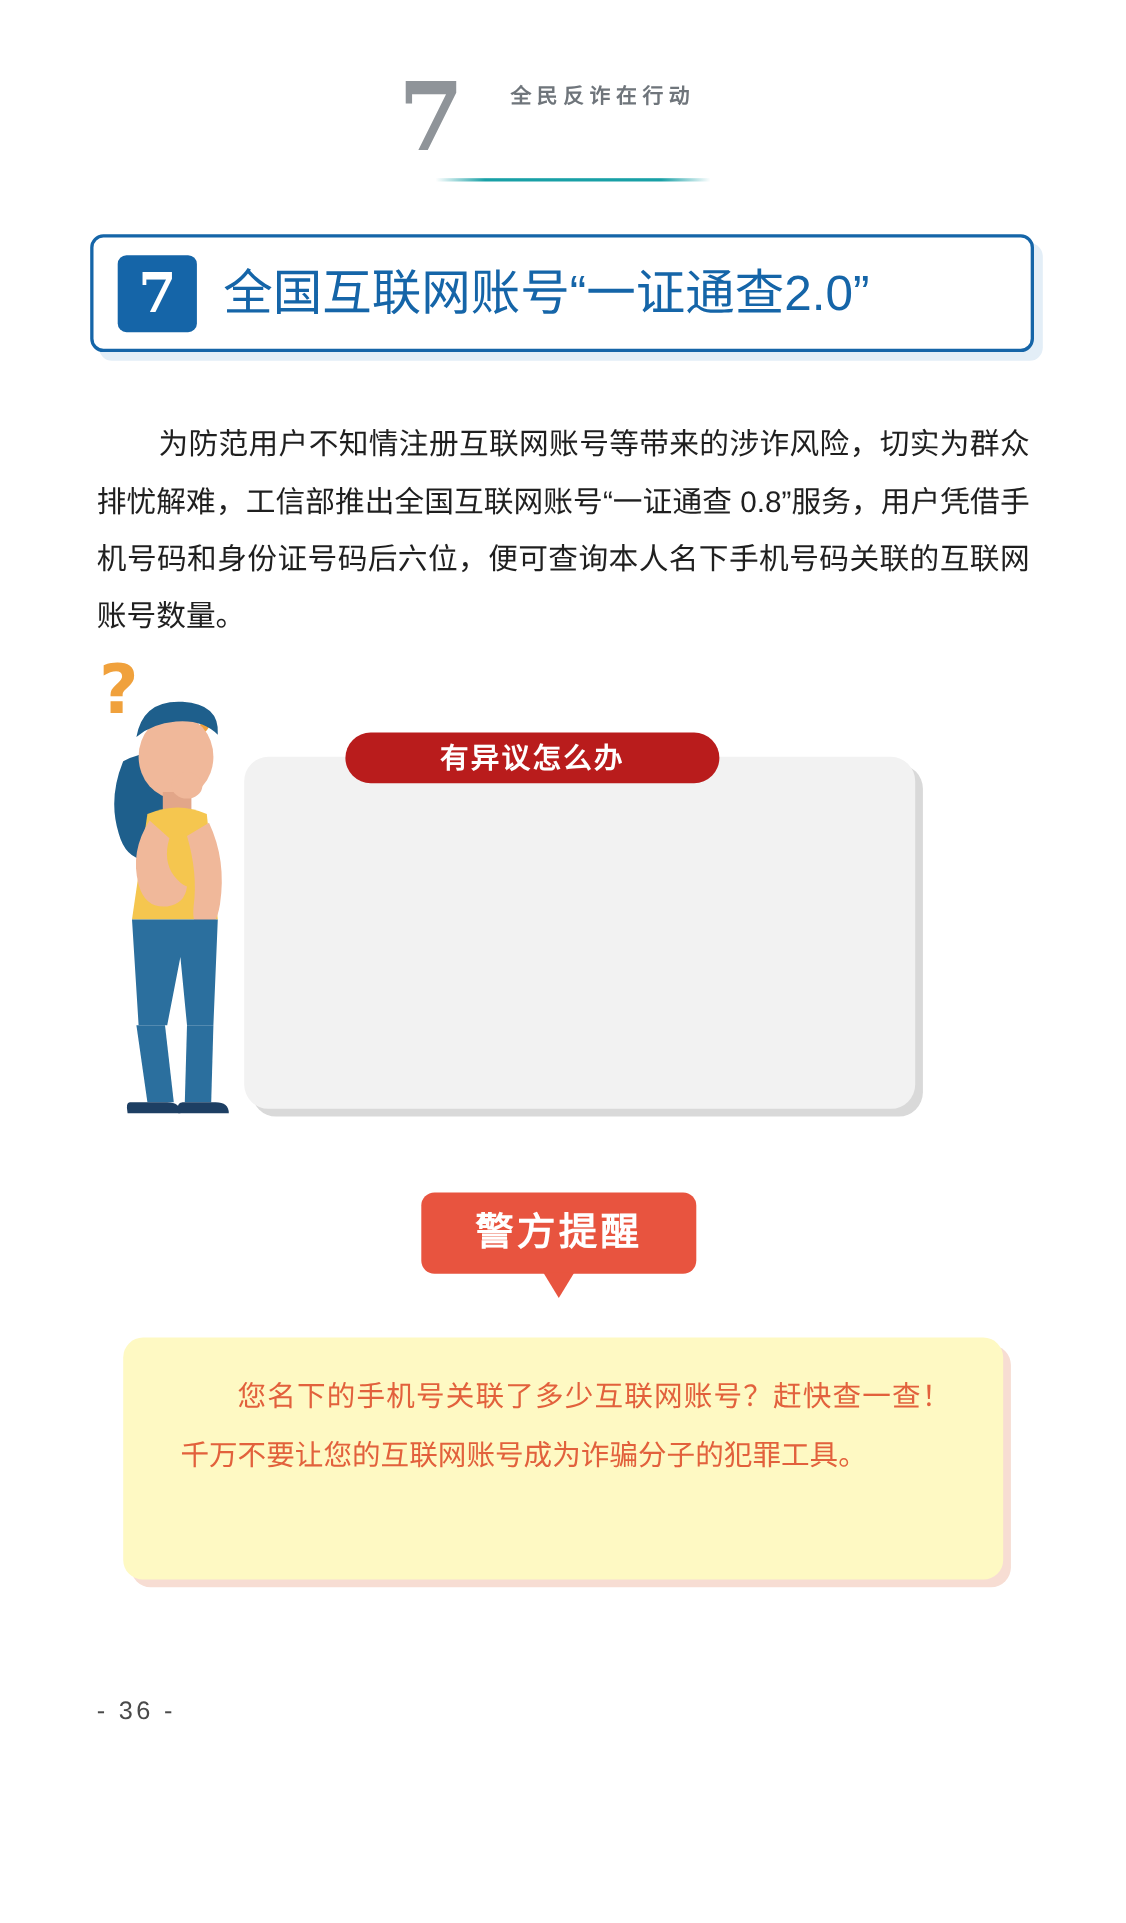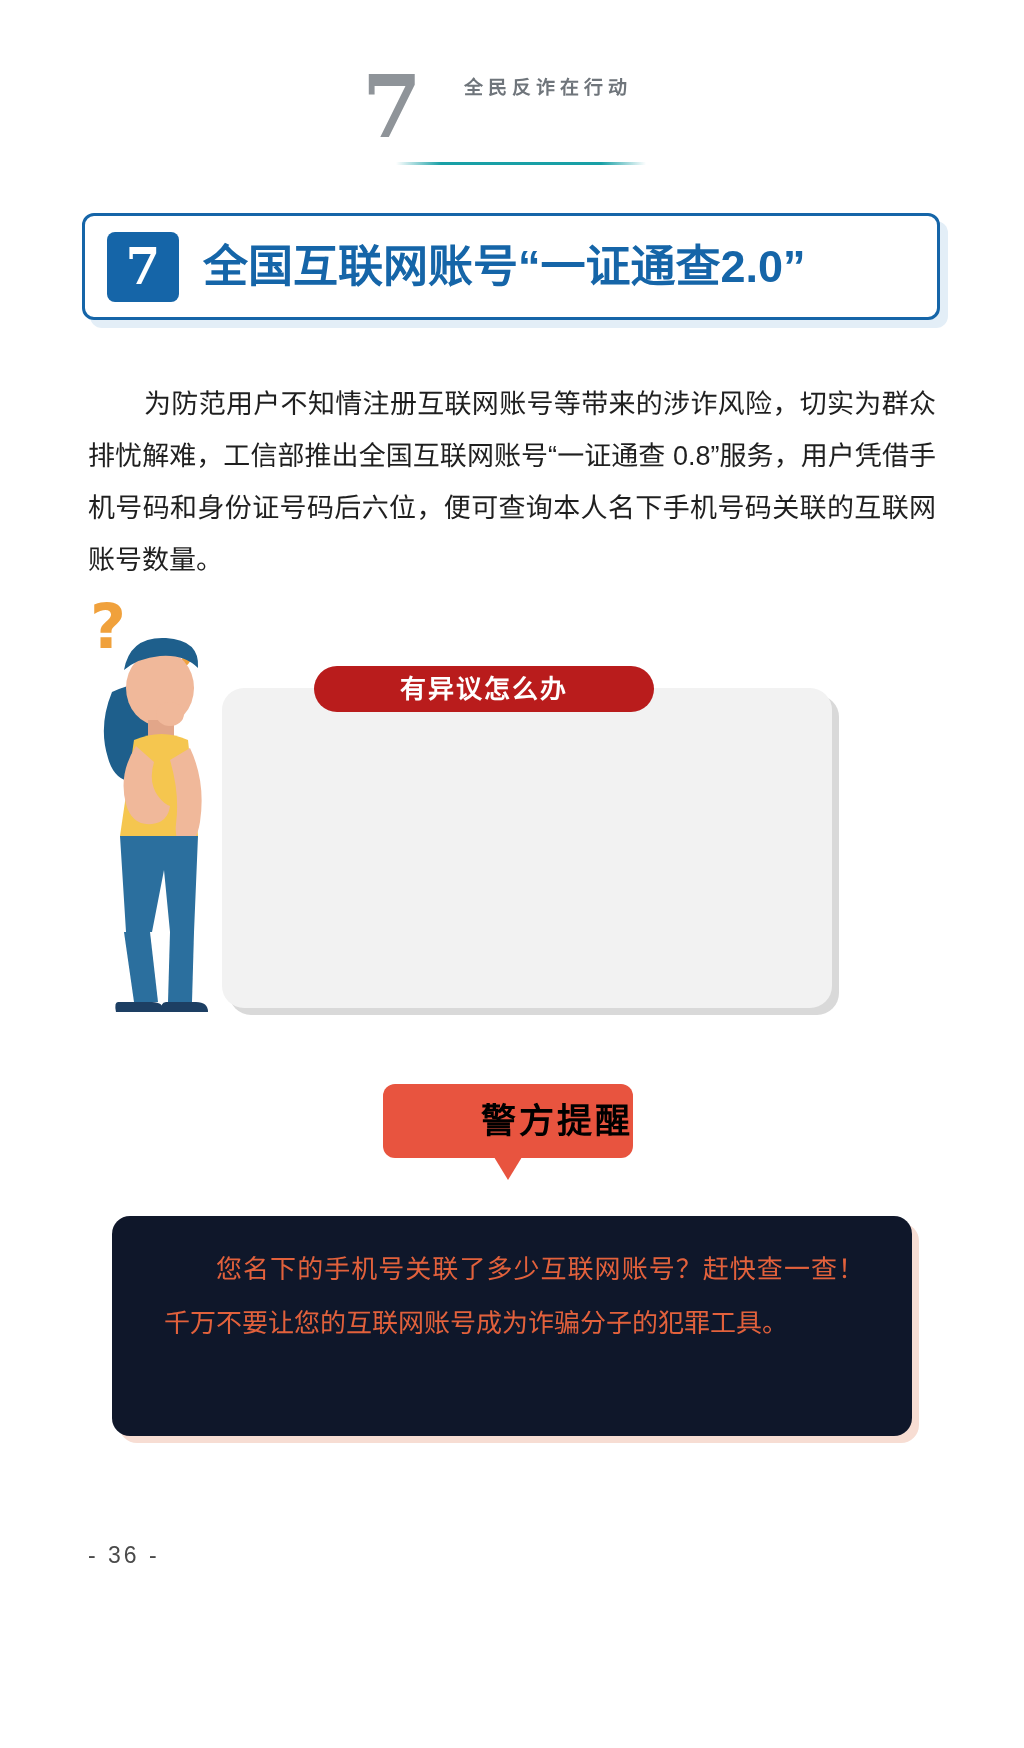--- a/index.html
+++ b/index.html
@@ -99,21 +99,21 @@
     font-size: 50px;
     font-weight: 700;
     line-height: 70px;
     text-align: center;
   }
   .title-text {
     position: absolute;
     left: 118px;
     top: 18px;
     font-size: 45px;
-    font-weight: 700;
+    font-weight: 400;
     color: #1565a8;
     letter-spacing: 0px;
     line-height: 66px;
     white-space: nowrap;
   }
 
   
   .intro {
     position: absolute;
     left: 88px;
@@ -175,26 +175,26 @@
 
   
   .remind-tag {
     position: absolute;
     left: 383px;
     top: 1084px;
     width: 250px;
     height: 74px;
     background: #e8543f;
     border-radius: 12px;
-    color: #000000;
+    color: #ffffff;
     font-family: "DejaVu Serif", "Liberation Serif", serif;
     font-size: 35px;
     font-weight: 700;
     line-height: 74px;
-    text-align: right;
+    text-align: center;
     letter-spacing: 3px;
   }
   .remind-tag::after {
     content: "";
     position: absolute;
     left: 50%;
     bottom: -22px;
     margin-left: -14px;
     width: 0;
     height: 0;
@@ -203,21 +203,21 @@
     border-top: 23px solid #e8543f;
   }
 
   
   .remind-box {
     position: absolute;
     left: 112px;
     top: 1216px;
     width: 800px;
     height: 220px;
-    background: #0f172a;
+    background: #fef9c3;
     border-radius: 18px;
     box-shadow: 7px 7px 0 0 #f7ddd3;
   }
   .remind-text {
     position: absolute;
     left: 52px;
     top: 26px;
     width: 700px;
     font-size: 26px;
     line-height: 54px;

